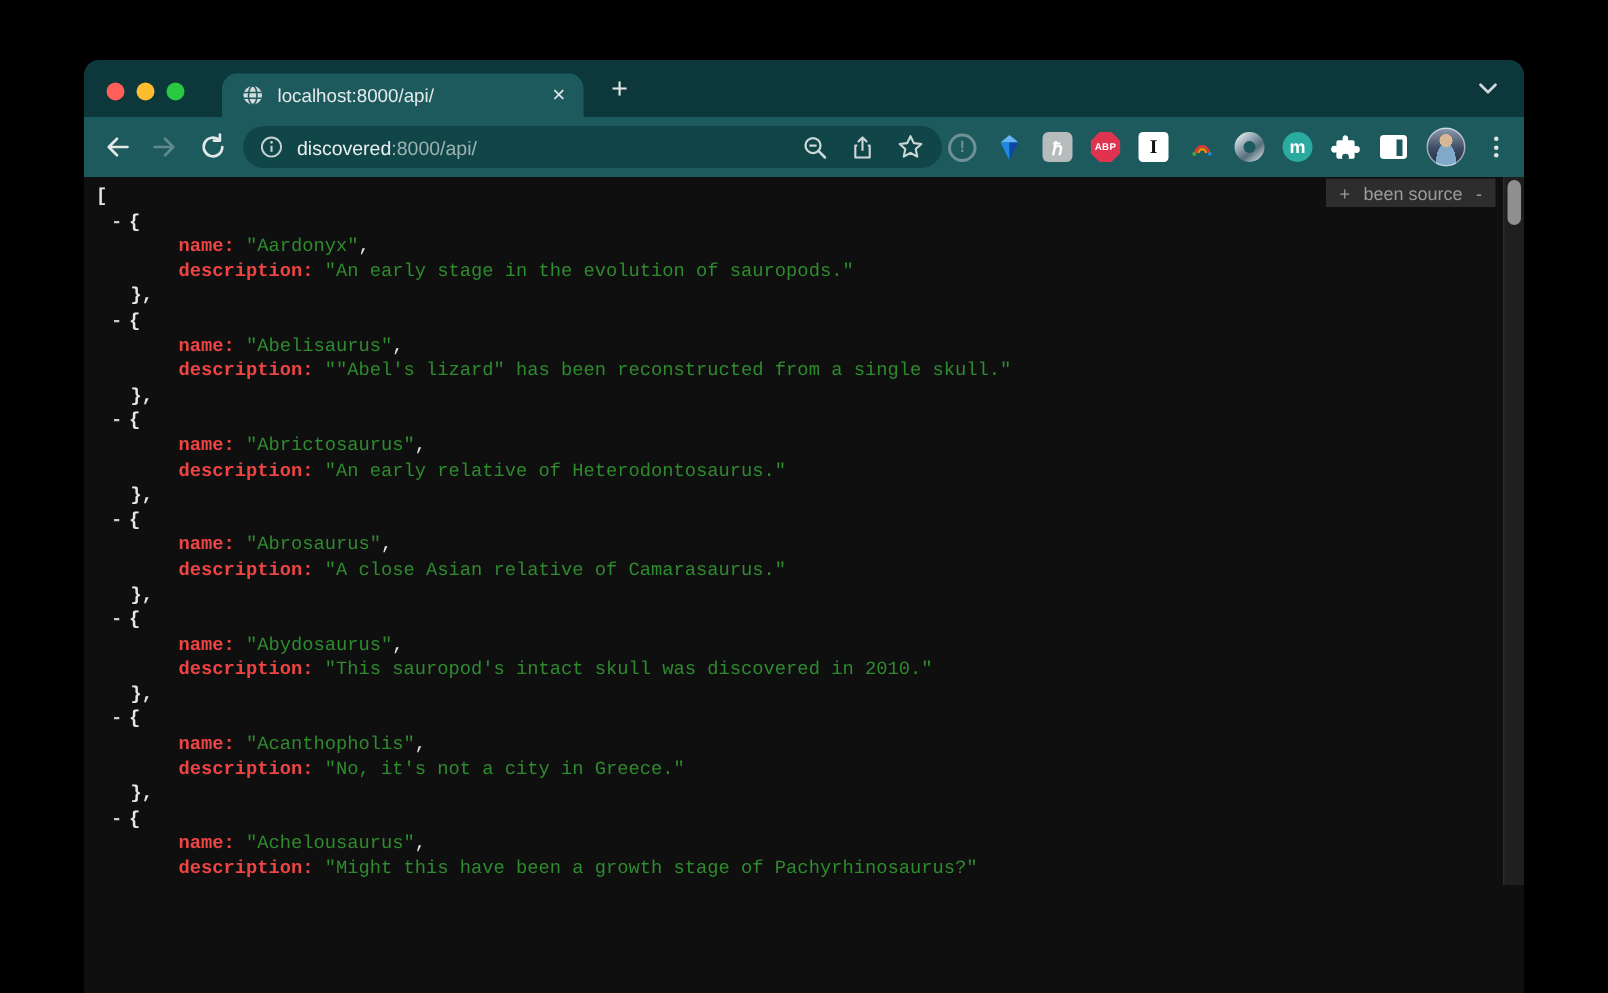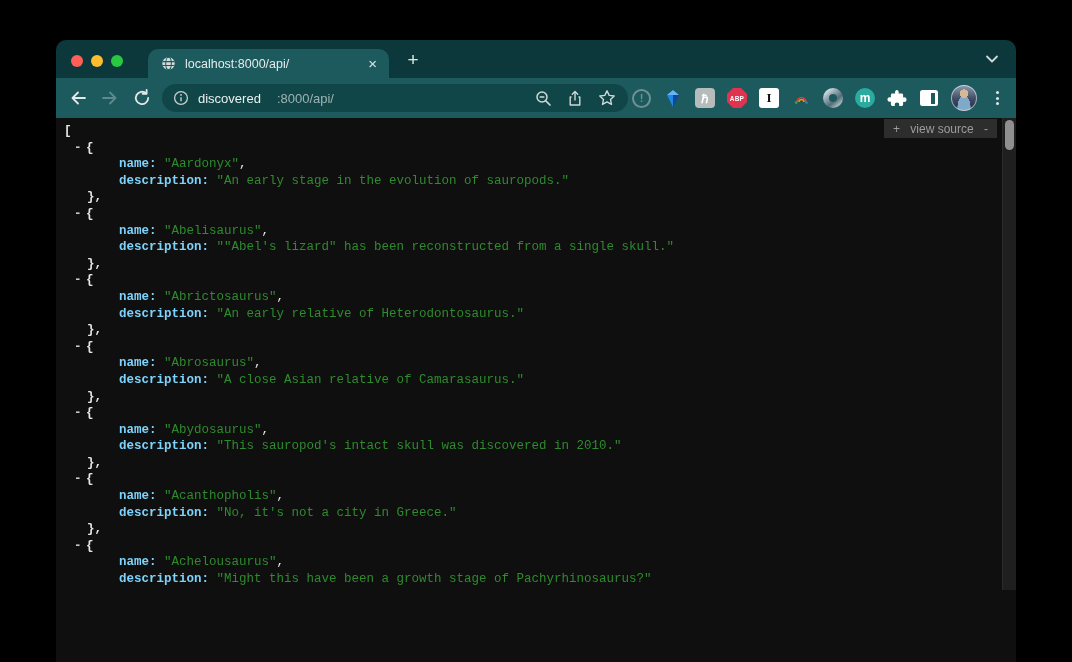--- a/index.html
+++ b/index.html
@@ -27,21 +27,21 @@
   .tab-chevron { position:absolute; right:17px; top:13px; }
 
   
   .toolbar { position:relative; height:40px; background:#1d5a5e; }
   .navbtn { position:absolute; top:10px; width:20px; height:20px; }
   .omnibox { position:absolute; left:106px; top:6px; width:466px; height:28px;
              background:#114649; border-radius:14px; display:flex; align-items:center;
              padding:0 12px 0 11px; }
   .url { font-size:13px; margin-left:9px; white-space:nowrap; flex:1; }
   .url .host { color:#eaf0f0; }
-  .url .path { color:#9db3b3;margin-left:16px; }
+  .url .path { color:#9db3b3; }
   .omni-icons { display:flex; align-items:center; gap:15px; }
 
   .extrow { position:absolute; right:11px; top:0; height:40px; display:flex;
             align-items:center; gap:12px; }
   .ext { width:20px; height:20px; display:flex; align-items:center; justify-content:center;
          font-weight:bold; }
   .ext-info { width:19px; height:19px; border:2px solid #6f9194; border-radius:50%;
               color:#6f9194; font-size:11px; line-height:15px; text-align:center; }
   .ext-gem { padding-top:1px; }
   .ext-hbar { background:#b6bcbc; border-radius:4px; color:#fff; font-size:12px; }
@@ -71,21 +71,21 @@
   .json-lines { padding-top:5px;
                 font-family:"Liberation Mono","DejaVu Sans Mono", monospace;
                 font-size:12.5px; color:#e6e6e6; }
   .jline { height:16.6px; line-height:16.6px; white-space:pre; }
   .l-bracket { padding-left:8px; color:#e6e6e6; font-weight:bold; }
   .l-open { padding-left:18px; }
   .l-open .dash { display:inline-block; width:12px; color:#c9c9c9; font-weight:bold; cursor:pointer; }
   .l-open .punc, .l-close { color:#e6e6e6; font-weight:bold; }
   .l-close { padding-left:31px; }
   .l-key { padding-left:63px; }
-  .key { color:#7dd3fc; font-weight:bold; }
+  .key { color:#ef4444; font-weight:bold; }
   .str { color:#2e8b2e; }
   .punc { color:#e6e6e6; }
 
   .vs-bar { position:absolute; left:828px; top:1px; width:113px; height:19px;
             background:#2d2d2d; color:#9c9c9c; font-size:12px;
             display:flex; align-items:center; justify-content:space-between; padding:0 9px; }
   .vs-bar span { cursor:pointer; }
 
   .sb-track { position:absolute; right:0; top:0; width:14px; height:100%;
               background:#1f1f1f; border-left:1px solid #2b2b2b; }
@@ -245,21 +245,21 @@
         <div class="jline l-key"><span class="key">description: </span><span class="str">"No, it's not a city in Greece."</span></div>
         <div class="jline l-close">},</div>
         <div class="jline l-open"><span class="dash">-</span><span class="punc">{</span></div>
         <div class="jline l-key"><span class="key">name: </span><span class="str">"Achelousaurus"</span><span class="punc">,</span></div>
         <div class="jline l-key"><span class="key">description: </span><span class="str">"Might this have been a growth stage of Pachyrhinosaurus?"</span></div>
         <div class="jline l-close">},</div>
       </div>
 
     <div class="vs-bar">
       <span>+</span>
-      <span>view source</span>
+      <span>been source</span>
       <span>-</span>
     </div>
 
     <div class="sb-track">
       <div class="sb-thumb"></div>
     </div>
   </div>
 </div>
 
 </body></html>

